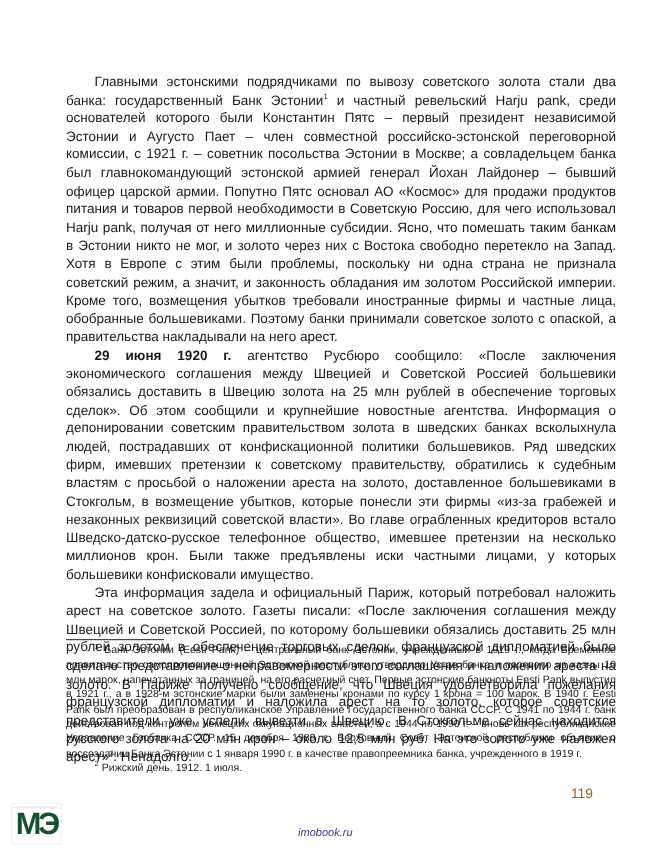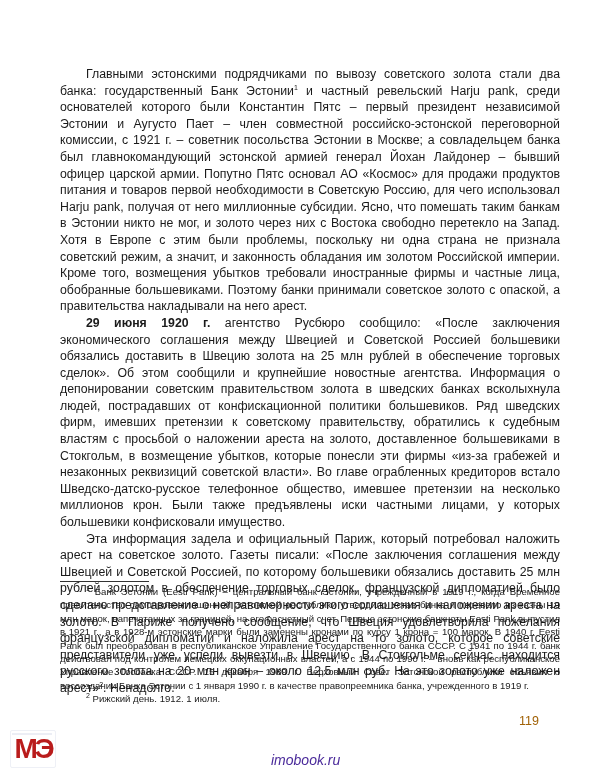--- a/index.html
+++ b/index.html
@@ -8,23 +8,23 @@
   .page { position:absolute; left:60px; top:66px; width:500px; }
   .main { font-size:12.3px; line-height:16.6px; text-align:justify; }
   .main p { margin:0; text-indent:26px; }
   .bi { font-weight:bold; }
   sup { font-size:7px; vertical-align:super; line-height:0; }
   .fn-rule { position:absolute; left:60px; top:581px; width:89px; border-top:1px solid #333; }
   .footnotes { position:absolute; left:60px; top:585px; width:500px;
                font-size:9.6px; line-height:13.4px; text-align:justify; }
   .footnotes p { margin:0; text-indent:26px; }
   .page-num { position:absolute; left:519px; top:714px; font-size:12.5px; color:#a16207; }
-  .site { position:absolute; left:271px; top:752px; font-size:14px; font-style:italic; color:#4a2a9a; }
+  .site { position:absolute; left:271px; top:752px; font-size:10px; font-style:italic; color:#4a2a9a; }
   .logo { position:absolute; left:10px; top:730px; width:44px; height:36px;
-          border:1px solid #eef0f6; border-radius:2px; color:#b91c1c;
+          border:1px solid #eef0f6; border-radius:2px; color:#14532d;
           font-weight:bold; font-size:28px; line-height:36px; text-align:center; letter-spacing:-3px; }
   .logo-bar { position:absolute; left:12px; top:733px; width:40px; height:2px; background:#eceef5; }
 </style>
 </head>
 <body>
 
 <div class="page">
   <div class="main">
     <p><span>Главными эстонскими подрядчиками по вывозу советского золота стали два банка: государственный Банк Эстонии</span><sup>1</sup><span> и частный ревельский Harju pank, среди основателей которого были Константин Пятс – первый президент независимой Эстонии и Аугусто Пает – член совместной российско-эстонской переговорной комиссии, с 1921 г. – советник посольства Эстонии в Москве; а совладельцем банка был главнокомандующий эстонской армией генерал Йохан Лайдонер – бывший офицер царской армии. Попутно Пятс основал АО «Космос» для продажи продуктов питания и товаров первой необходимости в Советскую Россию, для чего использовал Harju pank, получая от него миллионные субсидии. Ясно, что помешать таким банкам в Эстонии никто не мог, и золото через них с Востока свободно перетекло на Запад. Хотя в Европе с этим были проблемы, поскольку ни одна страна не признала советский режим, а значит, и законность обладания им золотом Российской империи. Кроме того, возмещения убытков требовали иностранные фирмы и частные лица, обобранные большевиками. Поэтому банки принимали советское золото с опаской, а правительства накладывали на него арест.</span></p>
     <p><span class="bi">29 июня 1920 г.</span><span> агентство Русбюро сообщило: «После заключения экономического соглашения между Швецией и Советской Россией большевики обязались доставить в Швецию золота на 25 млн рублей в обеспечение торговых сделок». Об этом сообщили и крупнейшие новостные агентства. Информация о депонировании советским правительством золота в шведских банках всколыхнула людей, пострадавших от конфискационной политики большевиков. Ряд шведских фирм, имевших претензии к советскому правительству, обратились к судебным властям с просьбой о наложении ареста на золото, доставленное большевиками в Стокгольм, в возмещение убытков, которые понесли эти фирмы «из-за грабежей и незаконных реквизиций советской власти». Во главе ограбленных кредиторов встало Шведско-датско-русское телефонное общество, имевшее претензии на несколько миллионов крон. Были также предъявлены иски частными лицами, у которых большевики конфисковали имущество.</span></p>

